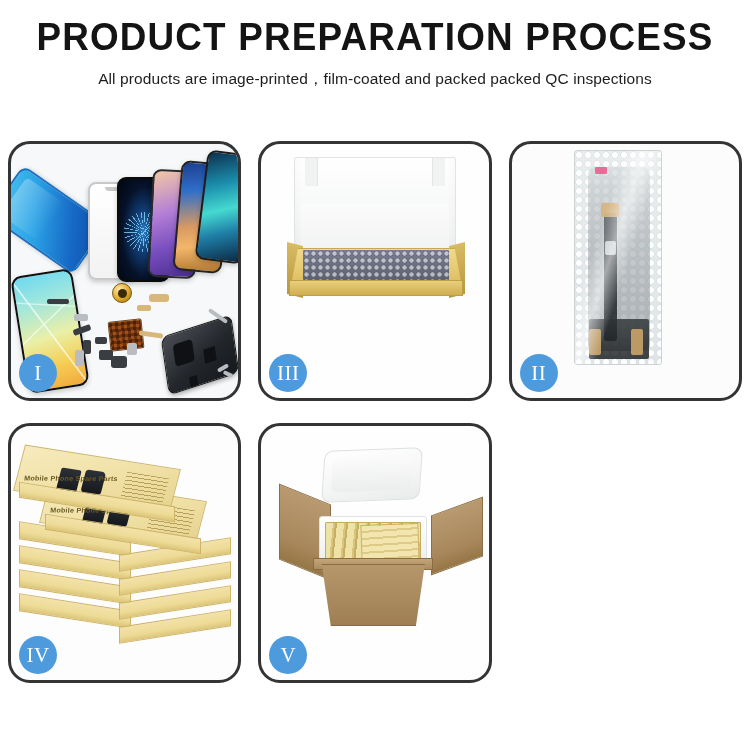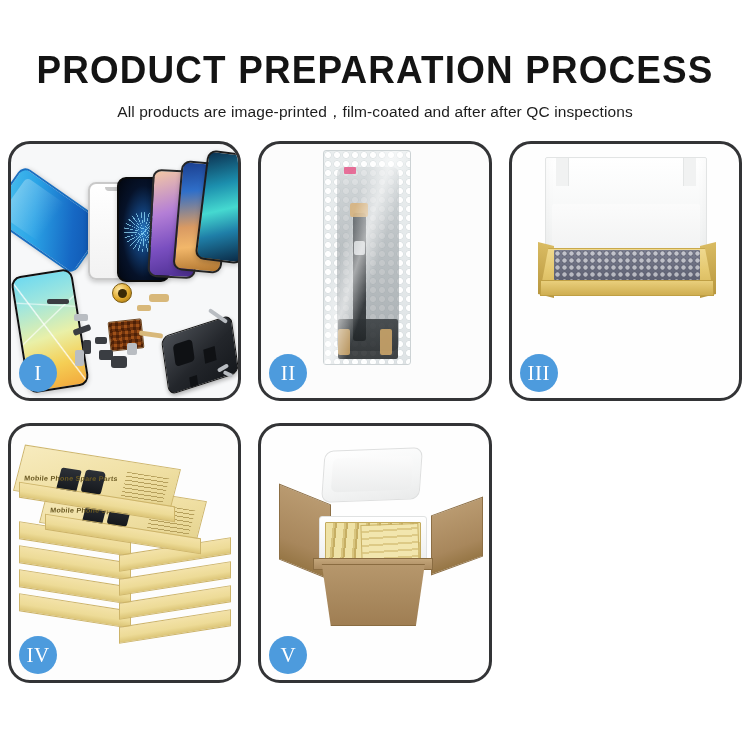--- a/index.html
+++ b/index.html
@@ -5,21 +5,21 @@
   * { box-sizing: border-box; margin: 0; padding: 0; }
   html, body {
     width: 750px; height: 750px;
     background: #ffffff;
     font-family: "Liberation Sans", sans-serif;
     overflow: hidden;
   }
   .page { position: relative; width: 750px; height: 750px; background: #fff; }
 
   
-  .header { padding-top: 51px; text-align: center; }
+  .header { padding-top: 18px; text-align: center; }
   .title {
     font-family: "Liberation Sans", sans-serif;
     font-weight: 700;
     font-size: 38px;
     letter-spacing: 1.2px;
     color: #141414;
     line-height: 1.05;
     transform: scaleX(0.97);
   }
   .subtitle {
@@ -390,21 +390,21 @@
     position:absolute; background: rgba(150,124,86,.55); border-radius:1px;
   }
 </style>
 </head>
 <body>
 
 <div class="page">
 
   <div class="header">
     <div class="title">PRODUCT PREPARATION PROCESS</div>
-    <div class="subtitle">All products are image-printed，film-coated and after after QC inspections</div>
+    <div class="subtitle">All products are image-printed，film-coated and packed packed QC inspections</div>
   </div>
 
   <div class="grid">
 
     <div class="panel p1">
       <div class="panel-media">
         <div class="ph p1-blue"></div>
         <div class="ph p1-white"></div>
         <div class="ph p1-black"></div>
         <div class="ph p1-purple"></div>
@@ -428,50 +428,50 @@
         <div class="part" style="left:84px;top:193px;width:12px;height:7px;"></div>
         <div class="part light" style="left:116px;top:199px;width:10px;height:12px;"></div>
         <div class="part tan" style="left:128px;top:188px;width:24px;height:5px;transform:rotate(8deg);"></div>
         <div class="part light" style="left:196px;top:170px;width:22px;height:4px;transform:rotate(35deg);"></div>
         <div class="part light" style="left:206px;top:222px;width:12px;height:4px;transform:rotate(-30deg);"></div>
         <div class="part light" style="left:212px;top:228px;width:10px;height:4px;transform:rotate(25deg);"></div>
       </div>
       <div class="badge">I</div>
     </div>
 
+    <div class="panel p3">
+      <div class="panel-media">
+        <div class="p3-lid"></div>
+        <div class="p3-inner-foam"></div>
+        <div class="p3-side-l"></div>
+        <div class="p3-side-r"></div>
+        <div class="p3-tray"></div>
+        <div class="p3-bubble"></div>
+        <div class="p3-tray-front"></div>
+      </div>
+      <div class="badge">III</div>
+    </div>
+
     <div class="panel p2">
       <div class="panel-media">
         <div class="bubblewrap">
           <div class="p2-lcd"></div>
           <div class="p2-cable"></div>
           <div class="p2-conn"></div>
           <div class="p2-conn2"></div>
           <div class="p2-bottom"></div>
           <div class="p2-tab-l"></div>
           <div class="p2-tab-r"></div>
           <div class="p2-sticker"></div>
           <div class="p2-sheen"></div>
         </div>
       </div>
       <div class="badge">II</div>
     </div>
 
-    <div class="panel p3">
-      <div class="panel-media">
-        <div class="p3-lid"></div>
-        <div class="p3-inner-foam"></div>
-        <div class="p3-side-l"></div>
-        <div class="p3-side-r"></div>
-        <div class="p3-tray"></div>
-        <div class="p3-bubble"></div>
-        <div class="p3-tray-front"></div>
-      </div>
-      <div class="badge">III</div>
-    </div>
-
     <div class="panel p4">
       <div class="panel-media stack">
 
         <div class="bx" style="left:8px;top:176px;width:112px;height:18px;transform:skewY(9deg);"></div>
         <div class="bx" style="left:8px;top:152px;width:112px;height:18px;transform:skewY(9deg);"></div>
         <div class="bx" style="left:8px;top:128px;width:112px;height:18px;transform:skewY(9deg);"></div>
         <div class="bx" style="left:8px;top:104px;width:112px;height:18px;transform:skewY(9deg);"></div>
 
         <div class="bx" style="left:108px;top:192px;width:112px;height:17px;transform:skewY(-9deg);"></div>
         <div class="bx" style="left:108px;top:168px;width:112px;height:17px;transform:skewY(-9deg);"></div>

